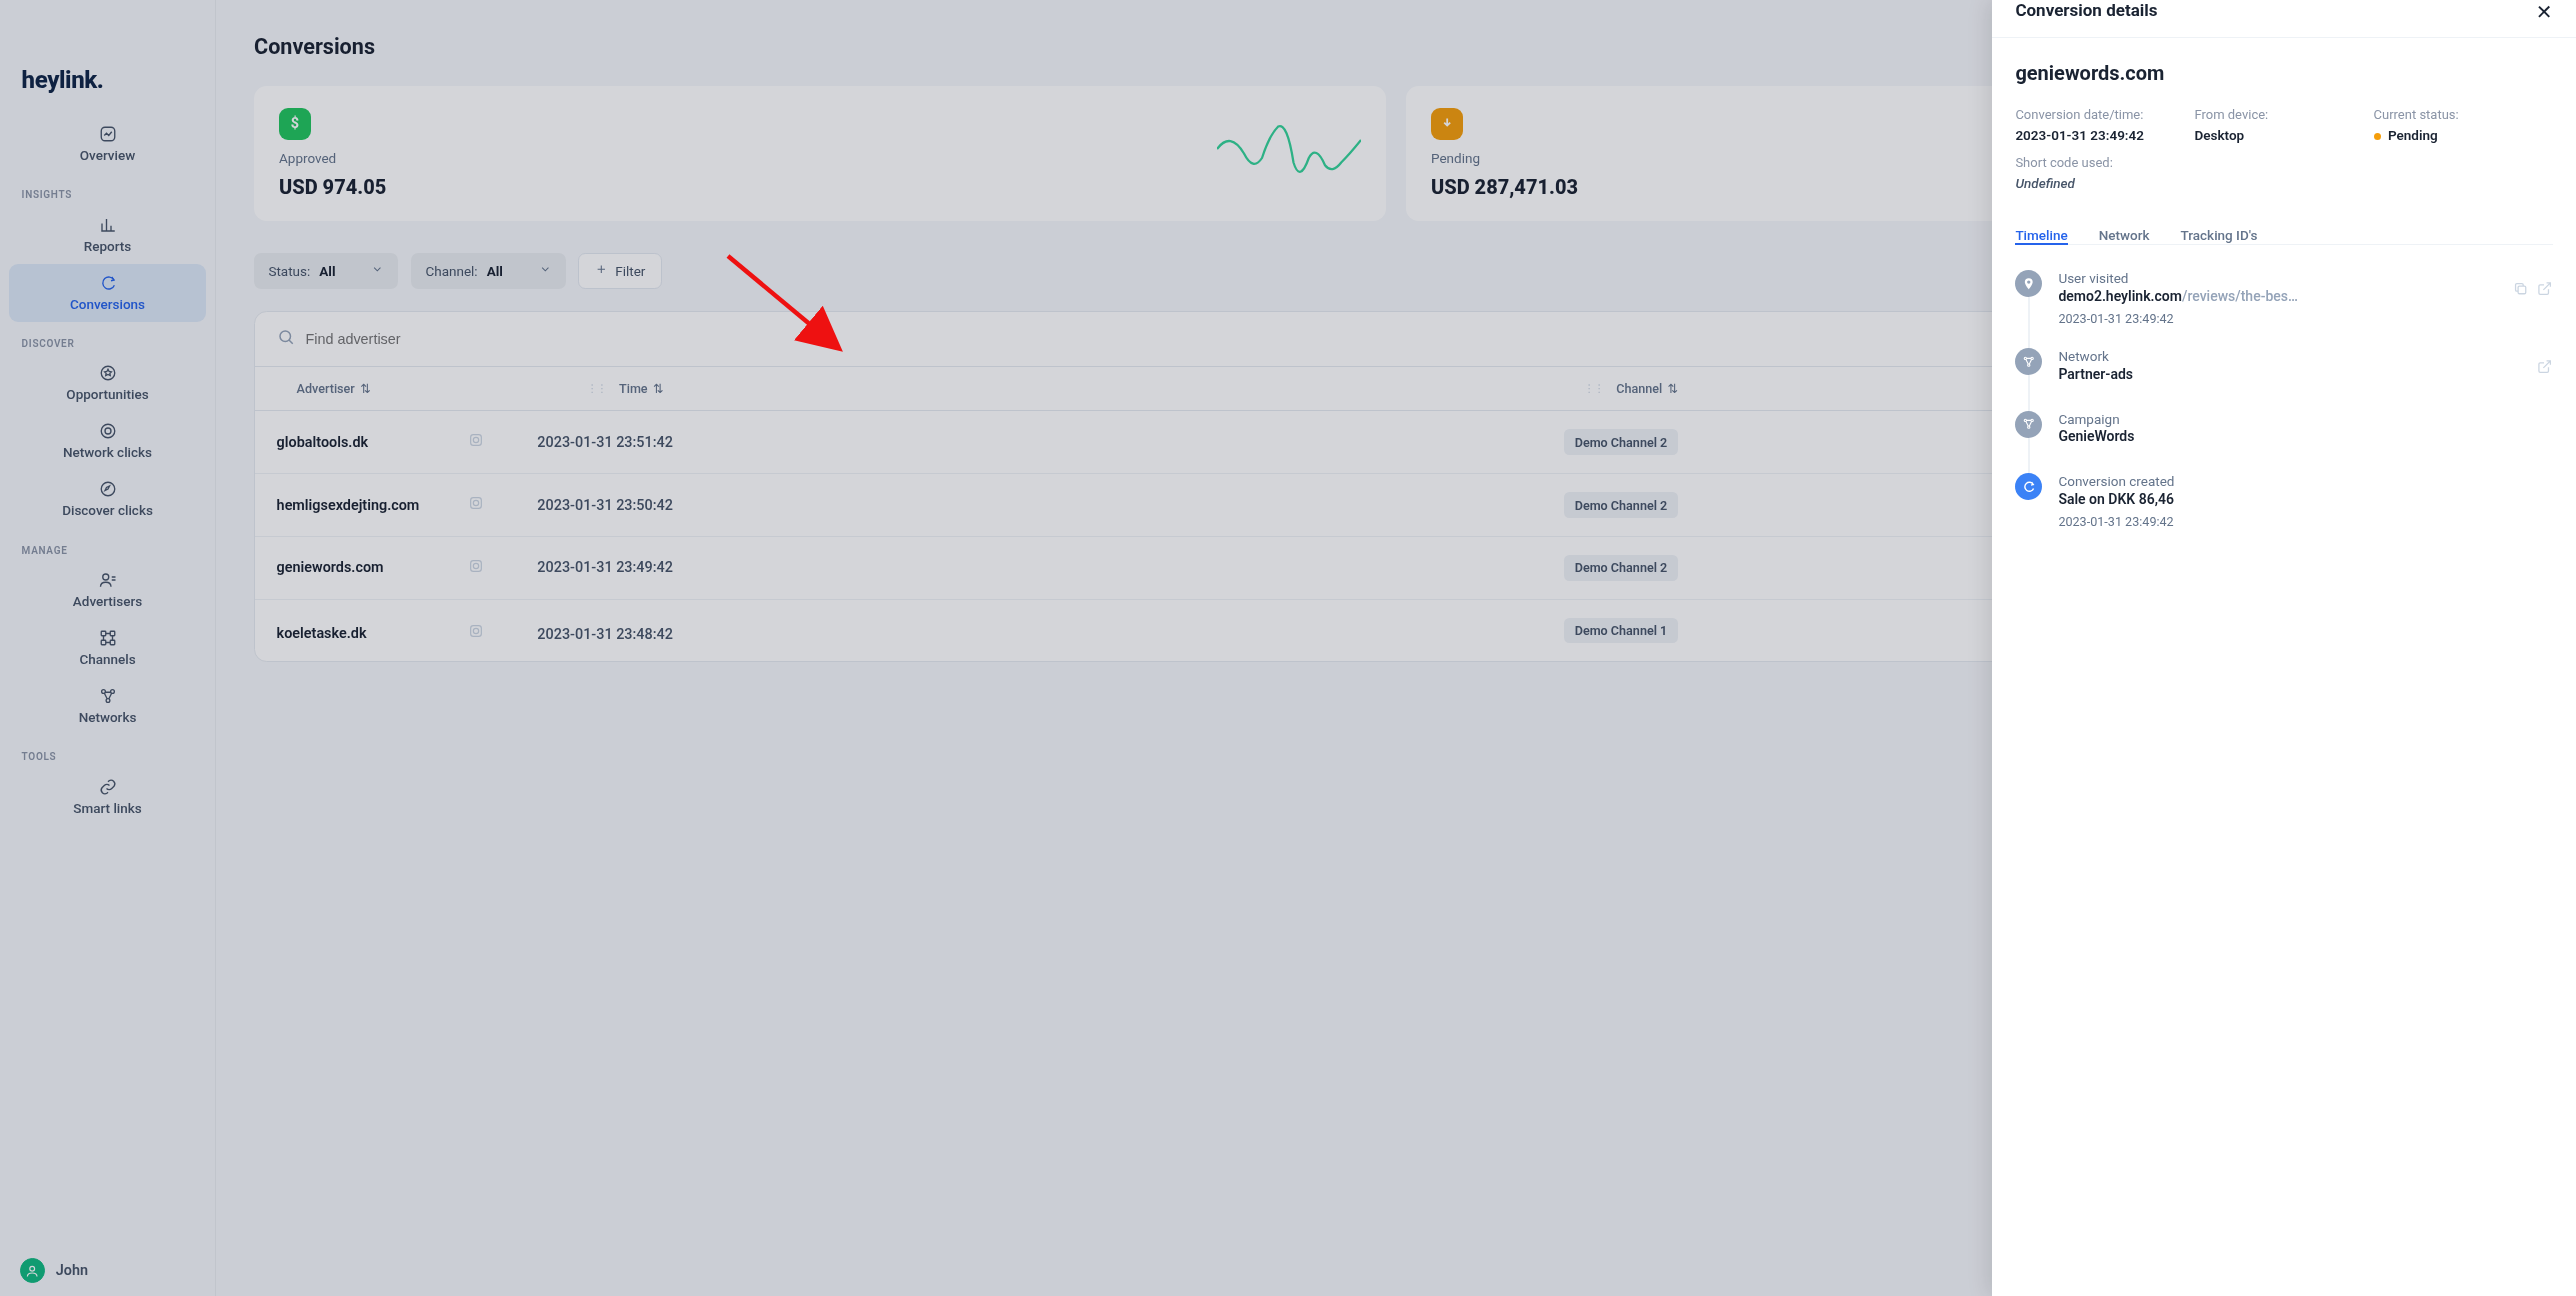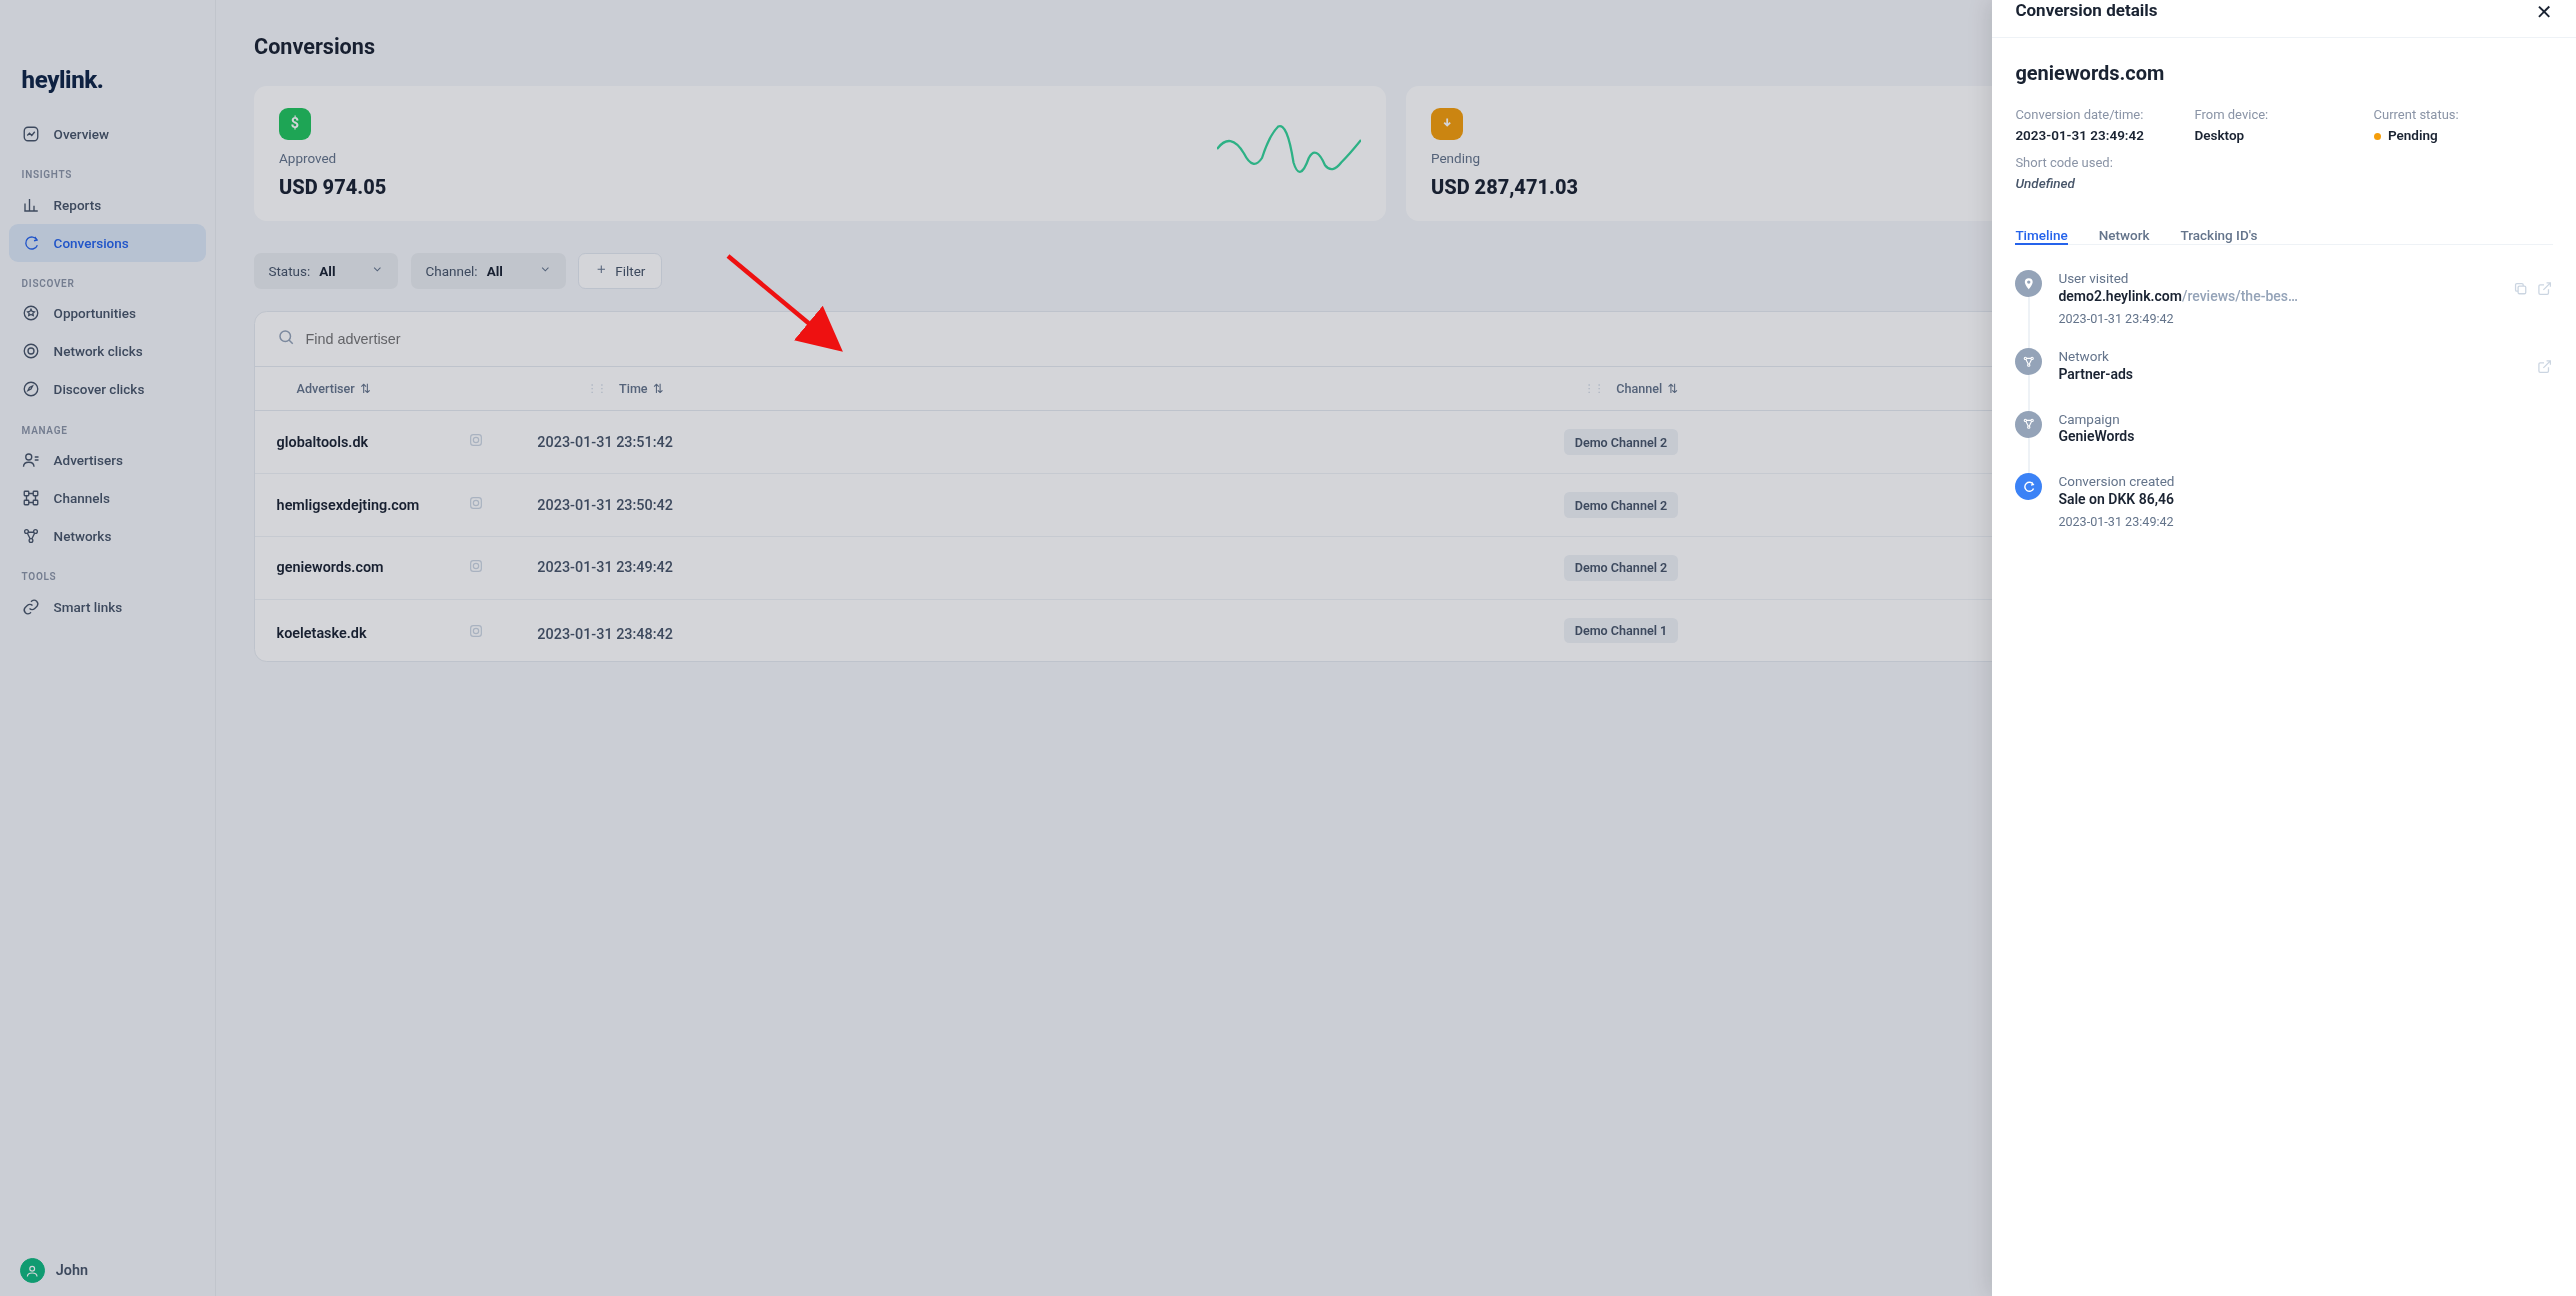--- a/index.html
+++ b/index.html
@@ -4,21 +4,21 @@
 <style>
 * { box-sizing: border-box; margin: 0; padding: 0; }
 body { font-family: -apple-system, BlinkMacSystemFont, "Segoe UI", Roboto, sans-serif; background: #f5f7fa; color: #1a2332; overflow: hidden; height: 100vh; width: 100vw; position: relative; }
 
 
 .sidebar { position: fixed; left: 0; top: 0; width: 216px; height: 100vh; background: #f5f7fa; padding: 21.6px 9px; border-right: 0.9px solid #e8ecf0; }
 .logo { font-size: 24px; font-weight: 800; color: #0f2547; padding: 0 12.6px 21.6px 12.6px; letter-spacing: -0.4px; margin-top: 44px; }
 .logo-dot { color: #0f2547; }
 .nav-section { margin-top: 7.2px; }
 .nav-section-title { font-size: 10px; font-weight: 600; color: #8a94a6; letter-spacing: 0.7px; padding: 9px 12.6px 5.4px; text-transform: uppercase; }
-.nav-item { display: flex; align-items: center; gap: 14px; padding: 10px 12.6px; border-radius: 9px; cursor: pointer; color: #475569; font-size: 13.5px; font-weight: 500; }
+.nav-item { display: flex; align-items: center; gap: 4px; padding: 10px 12.6px; border-radius: 9px; cursor: pointer; color: #475569; font-size: 13.5px; font-weight: 500; flex-direction: column; }
 .nav-item.active { background: #dce8f7; color: #2563eb; }
 .nav-item .icon { width: 18px; height: 18px; display: inline-flex; align-items: center; justify-content: center; flex-shrink: 0; }
 .nav-item svg { stroke: currentColor; fill: none; stroke-width: 1.8; }
 .user-row { position: absolute; bottom: 0; left: 0; right: 0; padding: 12.6px 20px; display: flex; align-items: center; gap: 10.8px; color: #475569; font-weight: 600; }
 .avatar { width: 25px; height: 25px; border-radius: 50%; background: #10b981; border: 1.8px solid #10b981; display: inline-flex; align-items: center; justify-content: center; }
 
 
 .main { margin-left: 216px; padding: 34px 38px; }
 .page-title { font-size: 21.6px; font-weight: 700; color: #1a2332; margin-bottom: 27px; }
 .stat-cards { display: flex; gap: 20px; margin-bottom: 32px; }

